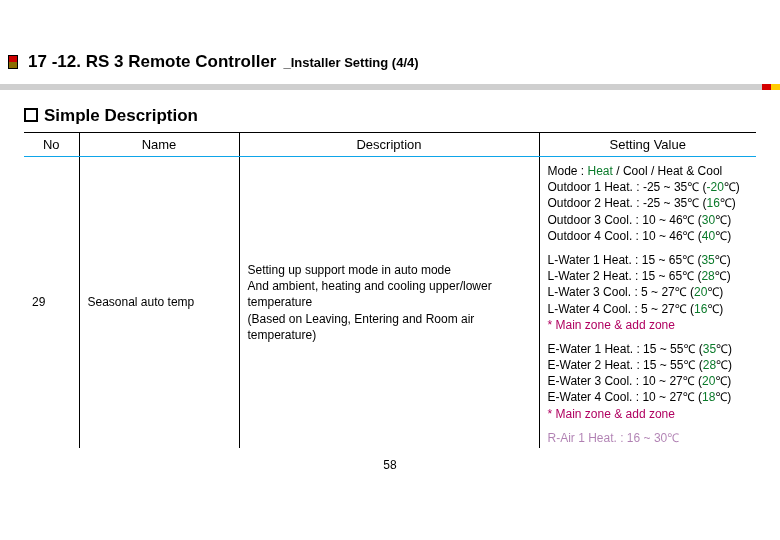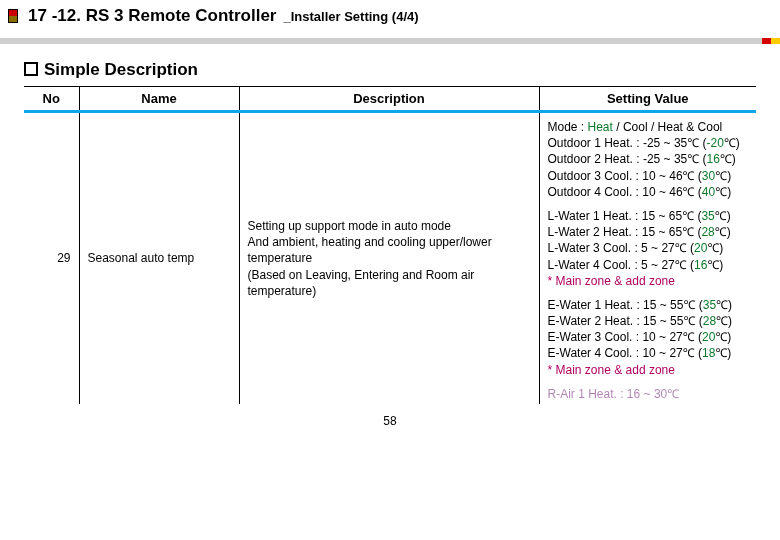--- a/index.html
+++ b/index.html
@@ -19,21 +19,21 @@
     padding: 6px 8px 4px 8px;
   }
   .logo {
     width: 10px; height: 14px;
     background: linear-gradient(to bottom, #c00 0 50%, #8a6d00 50% 100%);
     border: 1px solid #000;
     margin-right: 10px;
     position: relative;
     top: 2px;
   }
-  .title-main { font-size: 17px; font-weight: bold; }
+  .title-main { font-size: 17px; font-weight: bold; margin-top: 46px; }
   .title-sub { font-size: 13px; font-weight: bold; margin-left: 7px; text-align: center; }
   .divider {
     margin-top: 8px;
     height: 6px;
     background: #cfcfcf;
     position: relative;
   }
   .divider::after {
     content: "";
     position: absolute;
@@ -51,39 +51,39 @@
     margin-right: 6px;
     position: relative; top: 1px;
   }
   table {
     width: 100%;
     border-collapse: collapse;
     table-layout: fixed;
   }
   th {
     border-top: 1px solid #000;
-    border-bottom: 3px solid #0ea5e9;
-    font-weight: bold;
+    border-bottom: 1px solid #0ea5e9;
+    font-weight: normal;
     font-size: 13px;
     padding: 4px 6px;
     text-align: center;
   }
   td {
     border-right: 0;
     padding: 2px 8px;
     vertical-align: middle;
     font-size: 12px;
     line-height: 1.35;
   }
   td + td { }
   .col-no  { width: 55px; }
   .col-name{ width: 160px; }
   .col-desc{ width: 300px; }
   .col-val { }
-  .num { text-align: right; }
+  .num { text-align: left; }
   .sv { padding: 6px 8px 2px 8px; }
   .green { color: #0a7a2a; }
   .note  { color: #b00060; }
   .pagenum { text-align: center; font-size: 12px; padding-top: 10px;}
   .cut { color: #701a75; opacity: 0.55; }
   .vsep { border-right: 1px solid #000; }
 </style>
 </head>
 <body>
 

